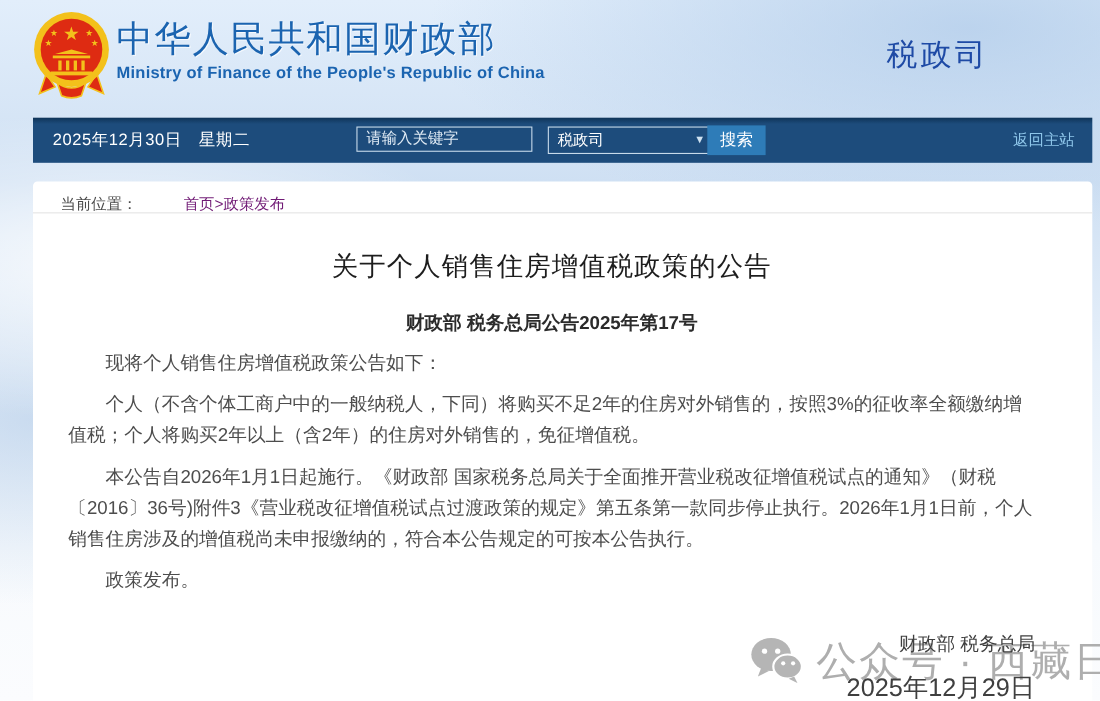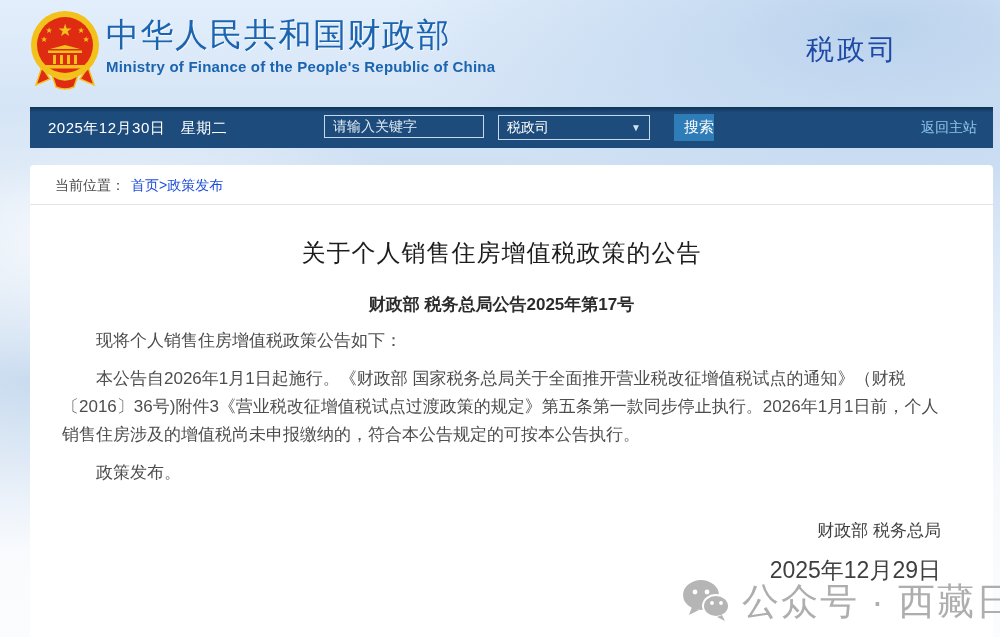--- a/index.html
+++ b/index.html
@@ -29,31 +29,31 @@
             background:linear-gradient(180deg,#0f3458 0%, #1d4c7c 14%, #1d4c7c 100%); }
   .nav-date { position:absolute; left:18px; top:0; line-height:41px; color:#ffffff; font-size:15px; letter-spacing:.5px; }
   .search-input { position:absolute; left:294px; top:8px; width:160px; height:23px;
                   background:transparent; border:1px solid #c7daea; color:#e8f2fa; font-size:14px; padding:0 8px;
                   font-family:Liberation Mono, monospace; outline:none; }
   .search-input::placeholder { color:#dfeaf4; opacity:1; }
   .scope-select { position:absolute; left:468px; top:8px; width:152px; height:25px; border:1px solid #c7daea;
                   display:flex; align-items:center; justify-content:space-between; padding:0 8px; cursor:pointer; }
   .scope-select .val { color:#ffffff; font-size:14px; }
   .scope-select .caret { color:#cfe2f1; font-size:10px; }
-  .search-btn { position:absolute; left:644px; top:7px; width:40px; height:27px; background:#2e7cb8;
-                color:#ffffff; font-size:15px; border:none; cursor:pointer; font-family:"Liberation Sans", sans-serif;text-align:right; }
+  .search-btn { position:absolute; left:613px; top:7px; width:53px; height:27px; background:#2e7cb8;
+                color:#ffffff; font-size:15px; border:none; cursor:pointer; font-family:"Liberation Sans", sans-serif; }
   .return-link { position:absolute; right:16px; top:0; line-height:41px; color:#8ec6ea; font-size:14px;
                  text-decoration:none; cursor:pointer; }
 
   
   .panel { position:absolute; left:30px; top:165px; width:963px; height:472px; background:#ffffff;
            border-radius:4px 4px 0 0; }
-  .breadcrumb { height:40px; line-height:40px; padding:0 25px; border-bottom:1px solid #e4e4e4;
+  .breadcrumb { height:29px; line-height:40px; padding:0 25px; border-bottom:1px solid #e4e4e4;
                 font-size:14px; color:#4a4a4a; display:flex; gap:6px; position:relative; z-index:2; }
-  .breadcrumb .path { color:#1d4ed8; text-decoration:none; cursor:pointer; }
+  .breadcrumb .path { color:#701a75; text-decoration:none; cursor:pointer;margin-left:36px; }
 
   .article { position:relative; z-index:2; padding:32px 52px 0 32px; }
   .doc-title { text-align:center; font-size:24px; font-weight:normal; color:#1d1d1d; letter-spacing:1px; }
   .doc-number { text-align:center; font-size:17px; font-weight:bold; color:#2b2b2b; margin-top:24px; }
   .article p { font-size:17px; color:#4d4d4d; line-height:28px; text-indent:2em; margin-top:10px; }
   .article p.first { margin-top:11px; }
   .sign-block { text-align:right; margin-top:32px; }
   .signature { font-size:17px; color:#3f3f3f; }
   .sign-date { font-size:23px; color:#3f3f3f; margin-top:13px; }
 
@@ -125,20 +125,21 @@
         <circle cx="39" cy="24" r="1.9" fill="#ffffff"></circle>
       </svg>
     </span>
     <span class="wm-text">公众号 · 西藏日报</span>
   </div>
 
   <div class="article">
     <div class="doc-title">关于个人销售住房增值税政策的公告</div>
     <div class="doc-number">财政部 税务总局公告2025年第17号</div>
     <p class="first">现将个人销售住房增值税政策公告如下：</p>
+    <p>个人（不含个体工商户中的一般纳税人，下同）将购买不足2年的住房对外销售的，按照3%的征收率全额缴纳增值税；个人将购买2年以上（含2年）的住房对外销售的，免征增值税。</p>
     <p>本公告自2026年1月1日起施行。《财政部 国家税务总局关于全面推开营业税改征增值税试点的通知》（财税〔2016〕36号)附件3《营业税改征增值税试点过渡政策的规定》第五条第一款同步停止执行。2026年1月1日前，个人销售住房涉及的增值税尚未申报缴纳的，符合本公告规定的可按本公告执行。</p>
     <p>政策发布。</p>
     <div class="sign-block">
       <div class="signature">财政部 税务总局</div>
       <div class="sign-date">2025年12月29日</div>
     </div>
   </div>
 </div>
 
 </body></html>

